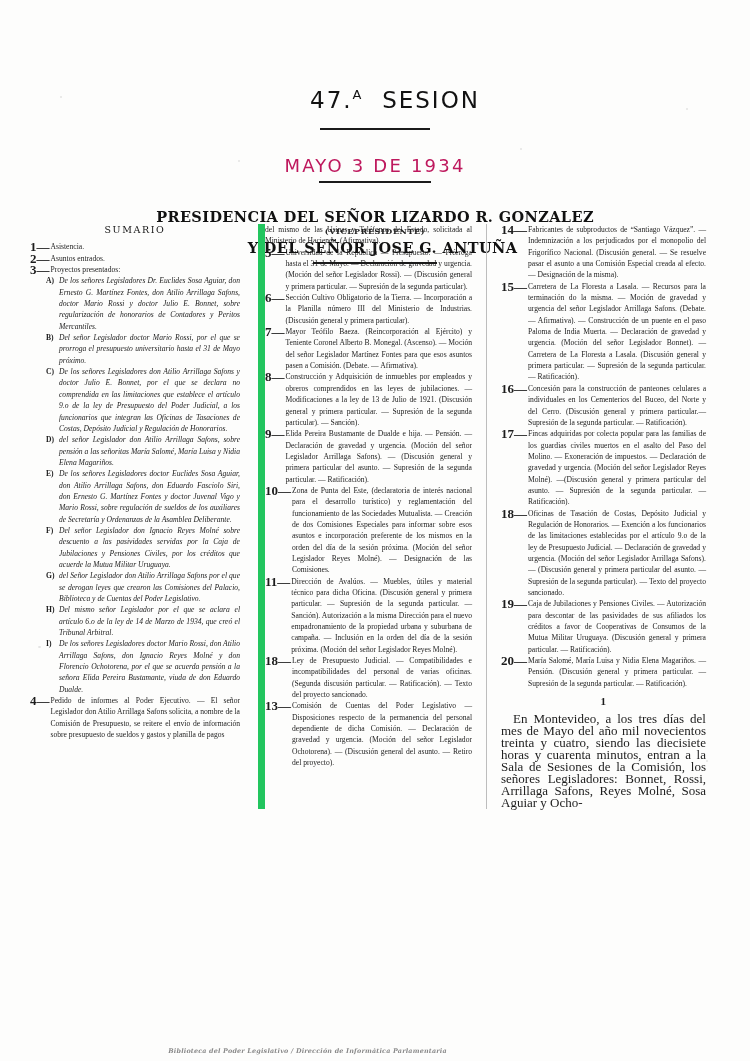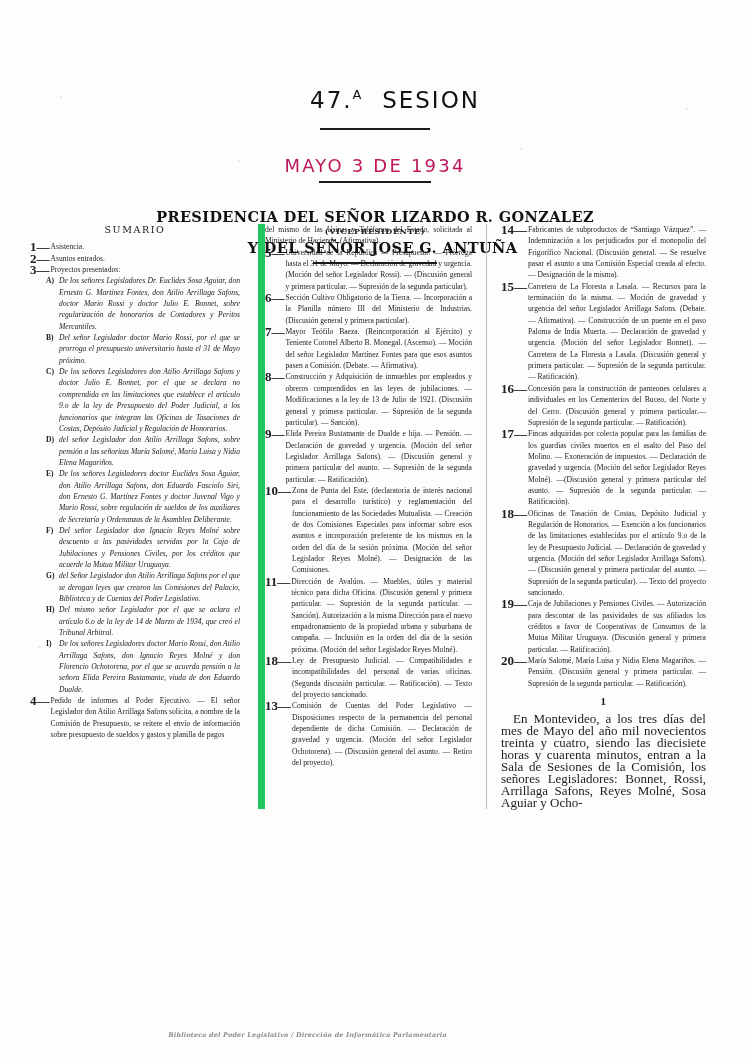--- a/index.html
+++ b/index.html
@@ -171,21 +171,21 @@
     text-indent: 12px;
     text-align: justify;
     font-size: 13px;
     line-height: 12px;
   }
 
   
   .footer {
     position: absolute;
     left: 0;
-    bottom: 22px;
+    bottom: 6px;
     width: 615px;
     text-align: center;
     font-family: "DejaVu Serif", "Liberation Serif", serif;
     font-style: italic;
     font-weight: bold;
     font-size: 6.4px;
     color: #8a8a8a;
     letter-spacing: 0.2px;
   }
 

